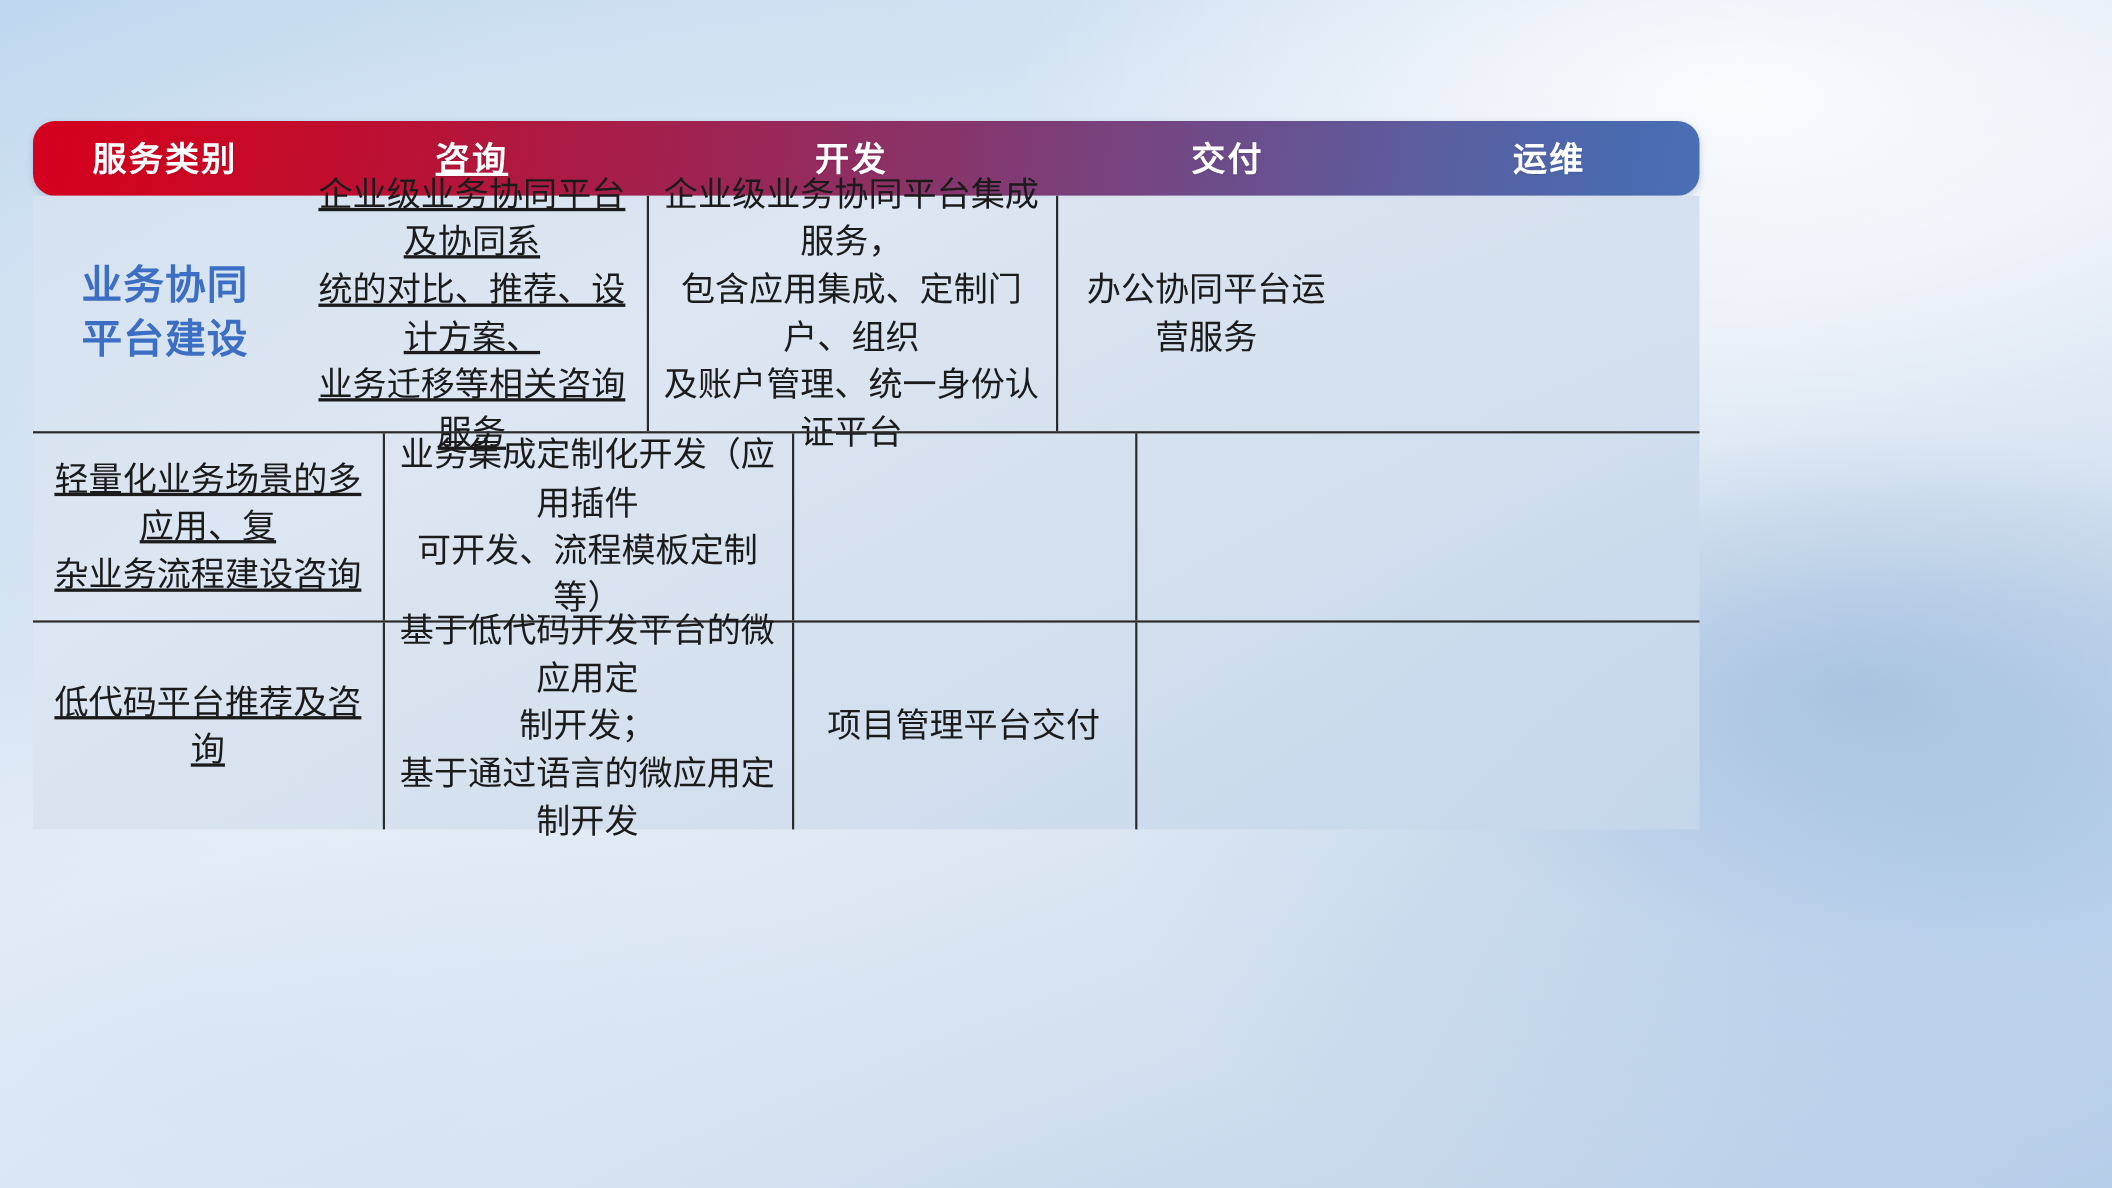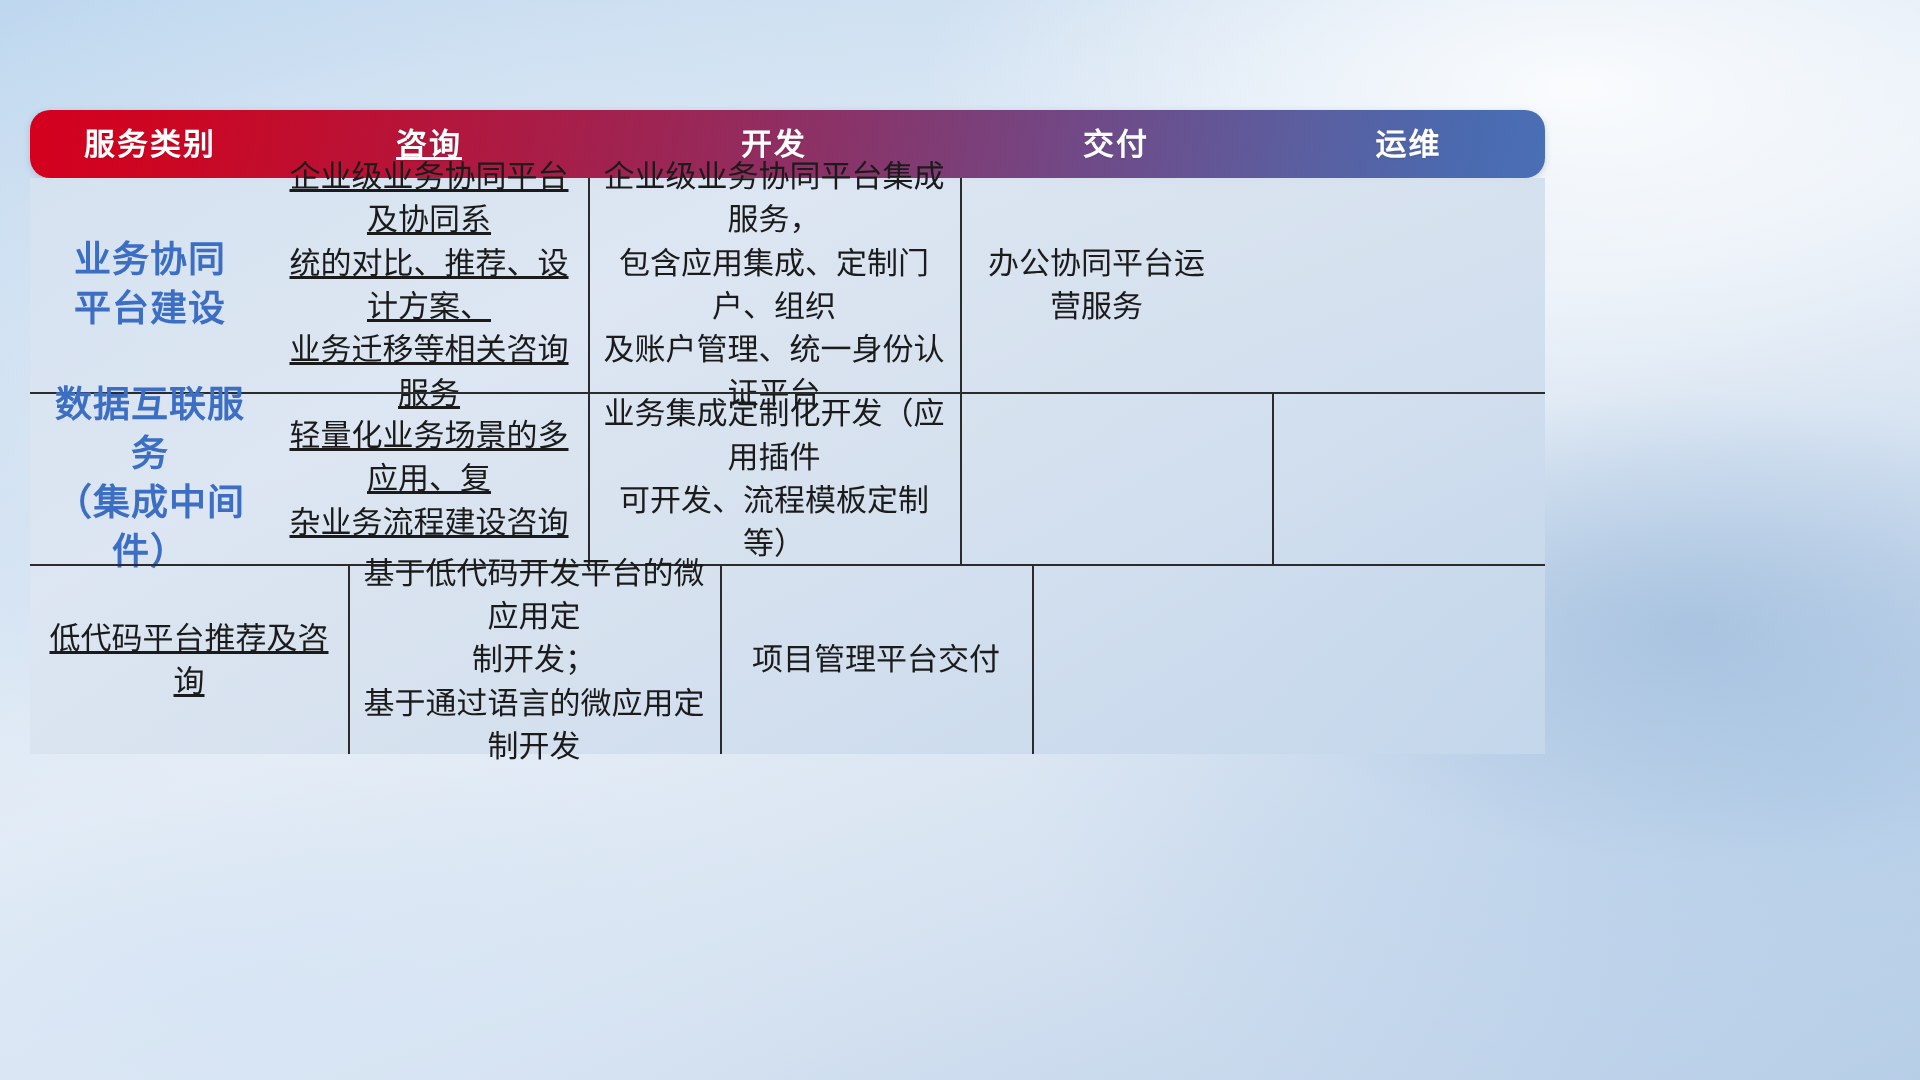--- a/index.html
+++ b/index.html
@@ -158,22 +158,20 @@
       <div class="t-cell c2">企业级业务协同平台及协同系
 统的对比、推荐、设计方案、
 业务迁移等相关咨询服务</div>
       <div class="t-cell c3 rule-left">企业级业务协同平台集成服务，
 包含应用集成、定制门户、组织
 及账户管理、统一身份认证平台</div>
       <div class="t-cell c5 rule-left">办公协同平台运营服务</div>
     </div>
 
     <div class="t-row r2">
-      <div class="t-cell cat-cell c1">数据互联服务
-（集成中间件）</div>
       <div class="t-cell c2">轻量化业务场景的多应用、复
 杂业务流程建设咨询</div>
       <div class="t-cell c3 rule-left">业务集成定制化开发（应用插件
 可开发、流程模板定制等）</div>
       <div class="t-cell c4 rule-left"></div>
       <div class="t-cell c5 rule-left"></div>
     </div>
 
     <div class="t-row r3">
       <div class="t-cell c2">低代码平台推荐及咨询</div>

